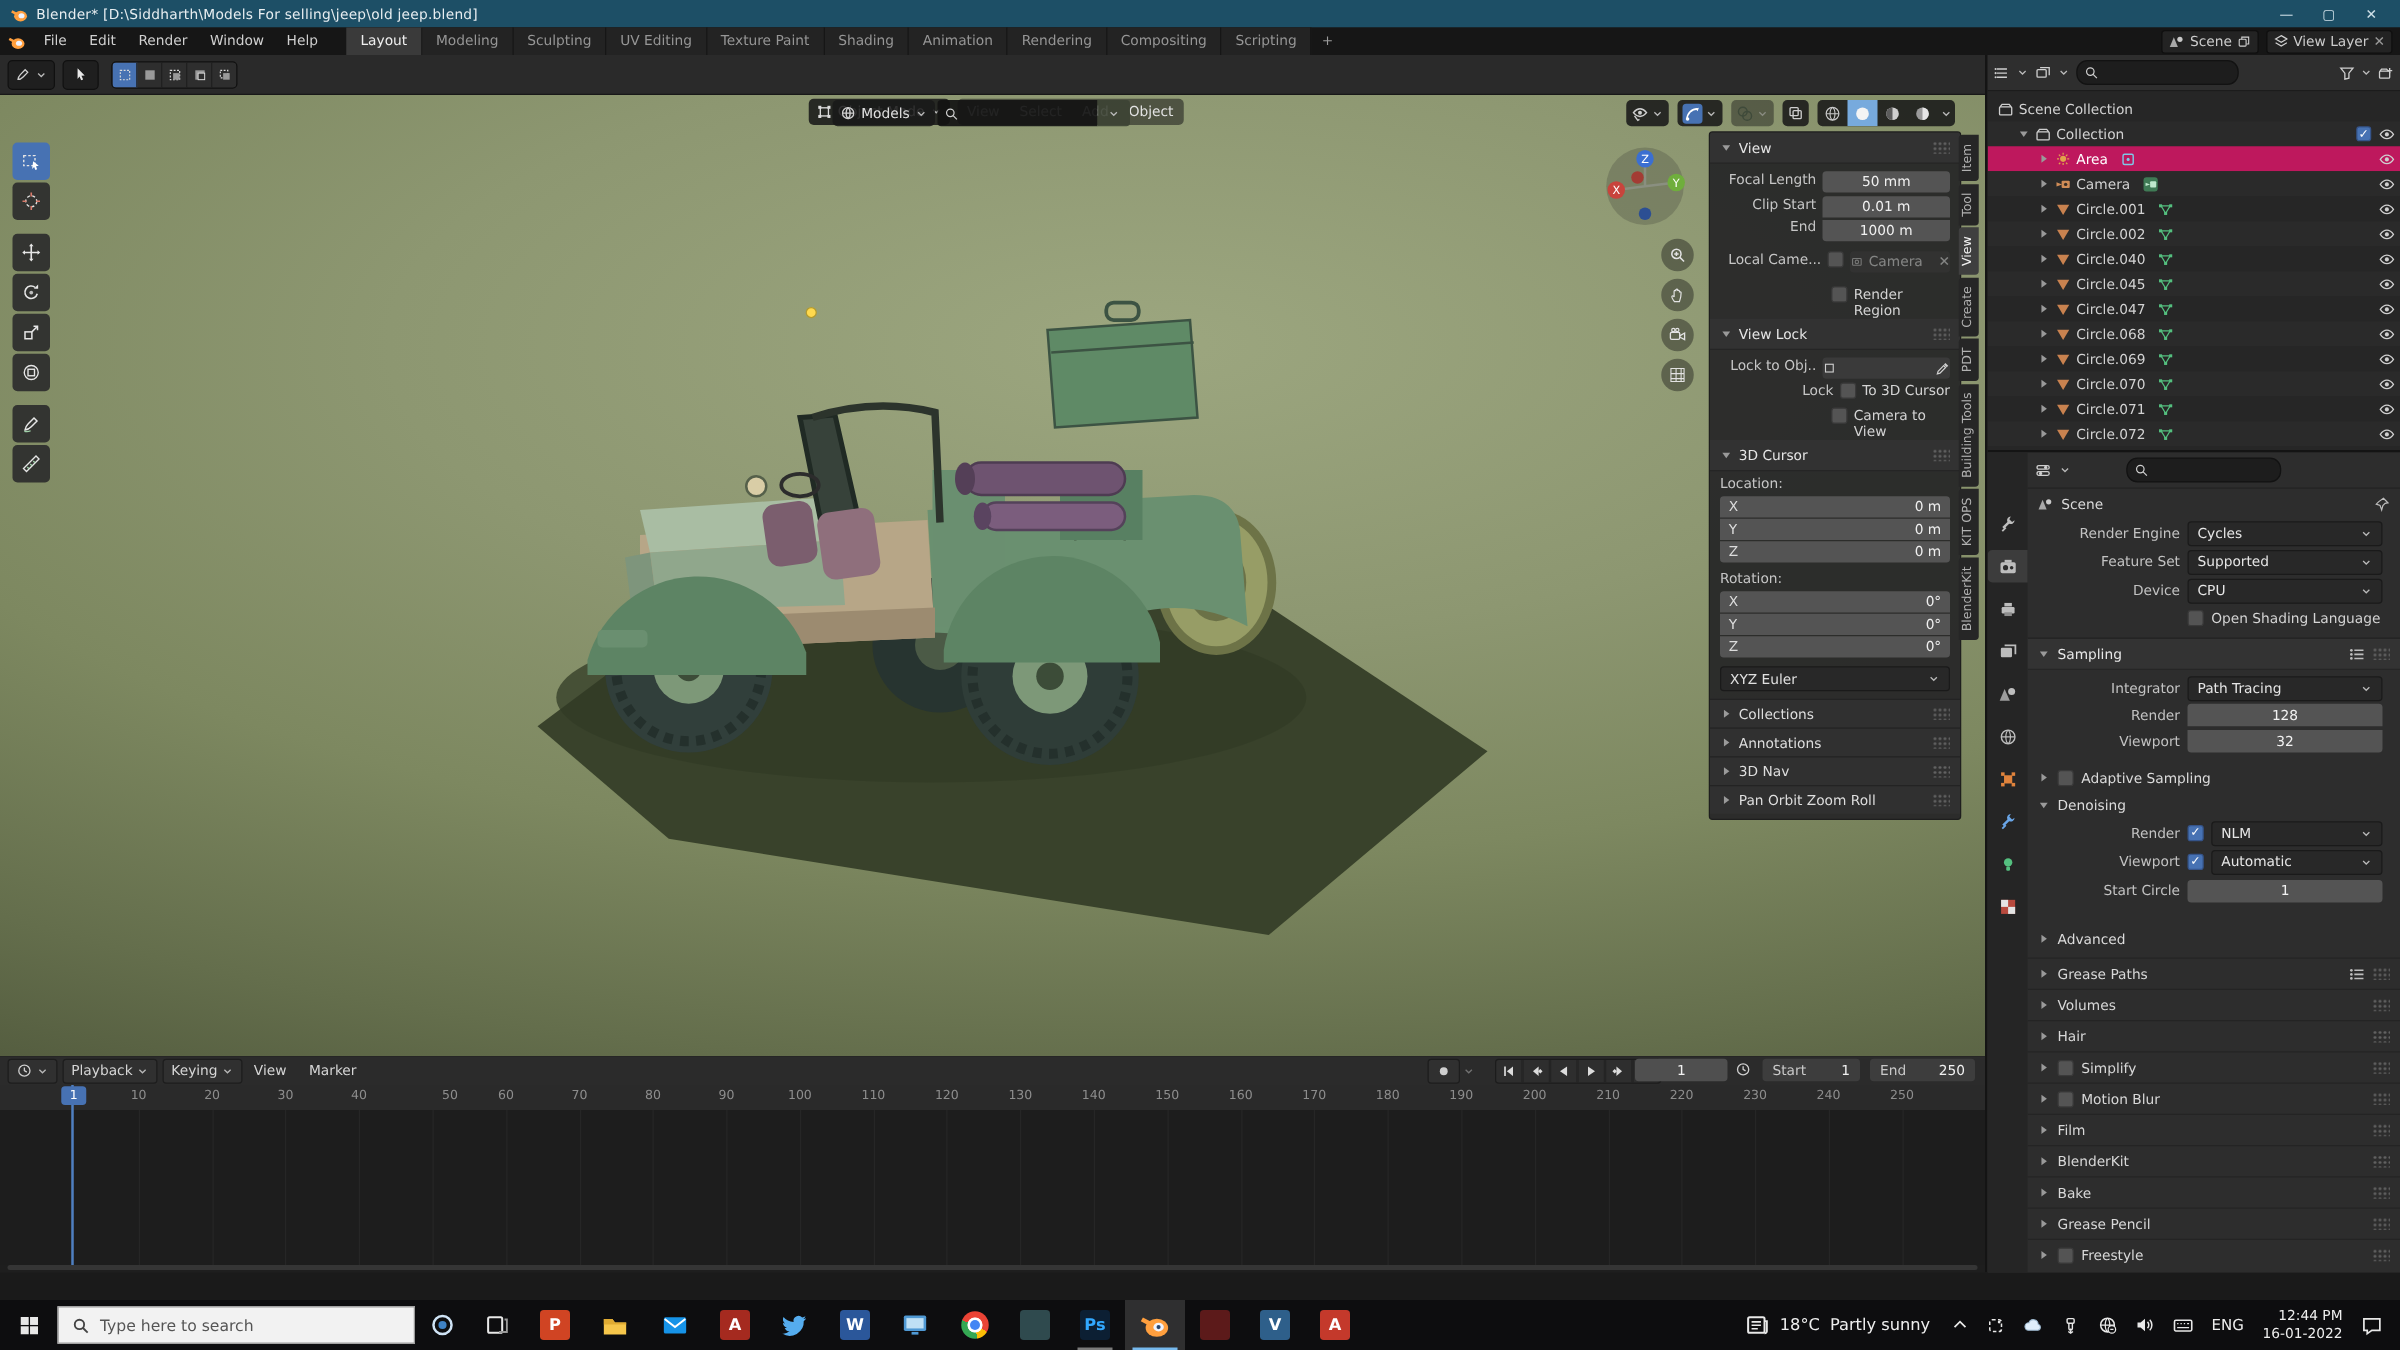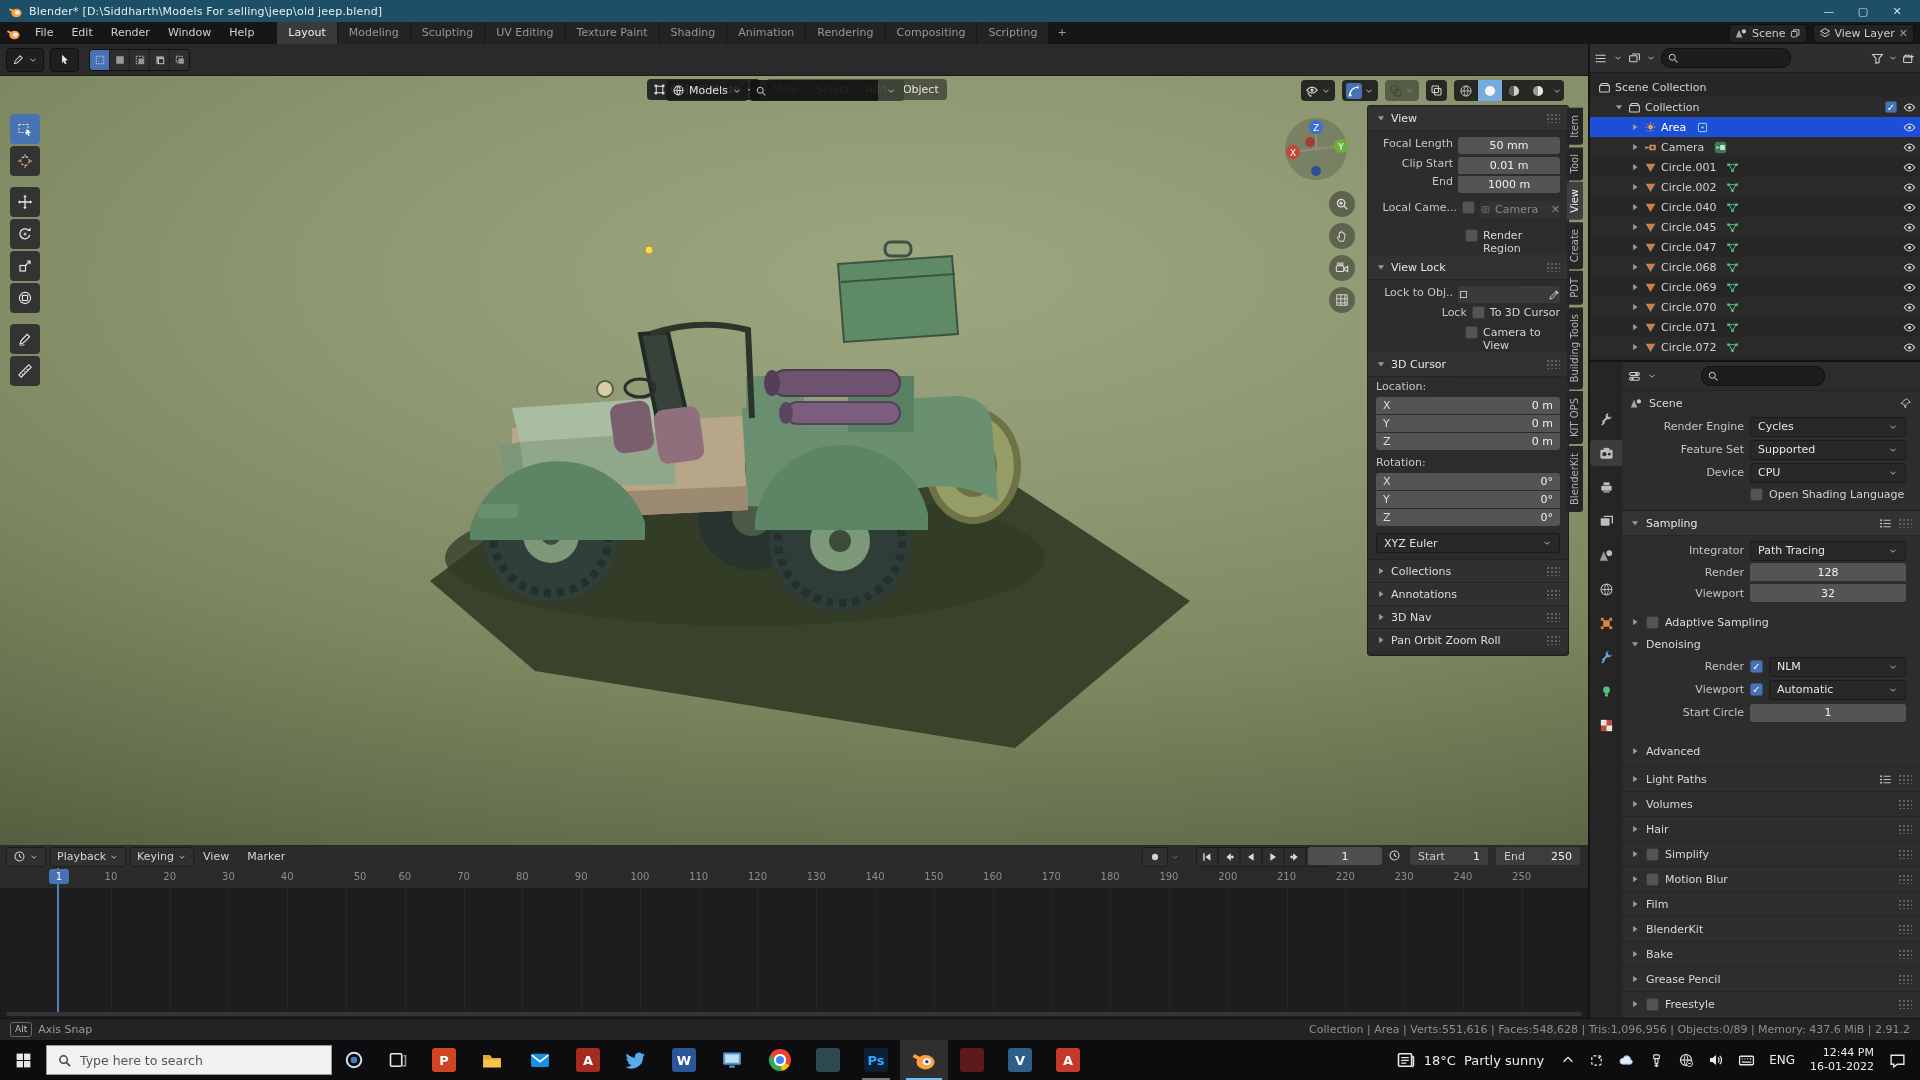--- a/index.html
+++ b/index.html
@@ -74,21 +74,21 @@
   .np-tab{writing-mode:vertical-rl;transform:rotate(180deg);background:#262626;color:#b2b2b2;font-size:10px;padding:7px 3px;border-radius:3px 0 3px 0;line-height:1}
   .np-tab.active{background:#3f3f3f;color:#f2f2f2}
   
   .rightcol{left:1588px;top:44px;width:332px;height:974px;background:#2d2d2d;border-left:2px solid #141414;box-sizing:border-box;overflow:hidden}
   .outliner{position:absolute;left:0;top:0;width:330px;height:318px;background:#262626;border-bottom:2px solid #141414;box-sizing:border-box;overflow:hidden}
   .ol-head{height:28px;display:flex;align-items:center;gap:5px;background:#2e2e2e;border-bottom:1px solid #1c1c1c;padding:0 5px}
   .ol-search{width:118px;height:18px;background:#1d1d1d;border:1px solid #121212;border-radius:9px;display:flex;align-items:center;padding:0 5px;gap:3px;color:#9a9a9a}
   .ol-rows{position:absolute;top:33px;left:0;right:0}
   .ol-row{height:20px;display:flex;align-items:center;gap:4px;padding:0 4px;color:#d2d2d2}
   .ol-row:nth-child(even){background:#2a2a2a}
-  .ol-row.selected{background:#1d4ed8;color:#fff}
+  .ol-row.selected{background:#be185d;color:#fff}
   .ol-eye{margin-left:auto}
   
   .props{position:absolute;left:0;top:318px;width:330px;height:656px;background:#2d2d2d;overflow:hidden}
   .pt-strip{position:absolute;left:0;top:0;width:32px;height:100%;background:#252525;display:flex;flex-direction:column;align-items:center;padding-top:44px;gap:8px;box-sizing:border-box}
   .pt-tab{width:32px;height:26px;display:flex;align-items:center;justify-content:center;border-radius:0}
   .pt-tab.active{background:#3c3c3c;border-radius:4px 0 0 4px}
   .p-content{position:absolute;left:32px;top:0;width:298px;height:100%;overflow:hidden}
   .p-head{height:28px;display:flex;align-items:center;gap:6px;padding:0 6px;border-bottom:1px solid #232323}
   .p-search{width:112px;height:18px;background:#1d1d1d;border:1px solid #121212;border-radius:9px;display:flex;align-items:center;padding:0 5px;gap:3px;margin-left:38px}
   .crumb{height:24px;display:flex;align-items:center;gap:6px;padding:0 8px;color:#dadada}
@@ -1593,21 +1593,21 @@
             </span>
           <span>Advanced</span>
         </div>
         <div id="prop-sections" style="margin-top:4px">
             <div class="sec-row">
               <span>
                 <svg viewBox="0 0 16 16" width="10" height="10">
                   <path d="M5 3l7 5-7 5z" fill="#9a9a9a"></path>
                 </svg>
               </span>
-              <span>Light Paths</span>
+              <span>Grease Paths</span>
               <span style="margin-left:auto;display:flex;gap:6px;align-items:center">
                 <span>
                   <svg viewBox="0 0 16 16" width="13" height="13">
                     <path d="M5.5 4h9M5.5 8h9M5.5 12h9" stroke="#bdbdbd" stroke-width="1.5"></path>
                     <circle cx="2.6" cy="4" r="1.3" fill="#bdbdbd"></circle>
                     <circle cx="2.6" cy="8" r="1.3" fill="#bdbdbd"></circle>
                     <circle cx="2.6" cy="12" r="1.3" fill="#bdbdbd"></circle>
                   </svg>
                 </span>
                 <span class="grip" style="margin-left:0"></span>
@@ -1883,25 +1883,20 @@
         <span class="gridline" style="left: 1345.28px;"></span>
         <span class="gridline" style="left: 1404.06px;"></span>
         <span class="gridline" style="left: 1462.84px;"></span>
         <span class="gridline" style="left: 1521.62px;"></span>
       </div>
     <div class="playhead-line" id="ph-line" style="left: 57px;"></div>
     <div class="playhead-badge" id="ph-badge" style="left: 58px;">1</div>
     <div class="hscroll"></div>
   </div>
 
-  <div class="abs statusbar">
-    <span class="kbd">Alt</span>
-    <span>Axis Snap</span>
-    <span class="sb-right">Collection | Area | Verts:551,616 | Faces:548,628 | Tris:1,096,956 | Objects:0/89 | Memory: 437.6 MiB | 2.91.2</span>
-  </div>
 
   <div class="abs taskbar">
     <span class="tb-start">
         <span>
           <svg viewBox="0 0 16 16" width="17" height="17">
             <rect x="1.5" y="1.5" width="6" height="6" fill="#e8e8e8"></rect>
             <rect x="8.5" y="1.5" width="6" height="6" fill="#e8e8e8"></rect>
             <rect x="1.5" y="8.5" width="6" height="6" fill="#e8e8e8"></rect>
             <rect x="8.5" y="8.5" width="6" height="6" fill="#e8e8e8"></rect>
           </svg>

